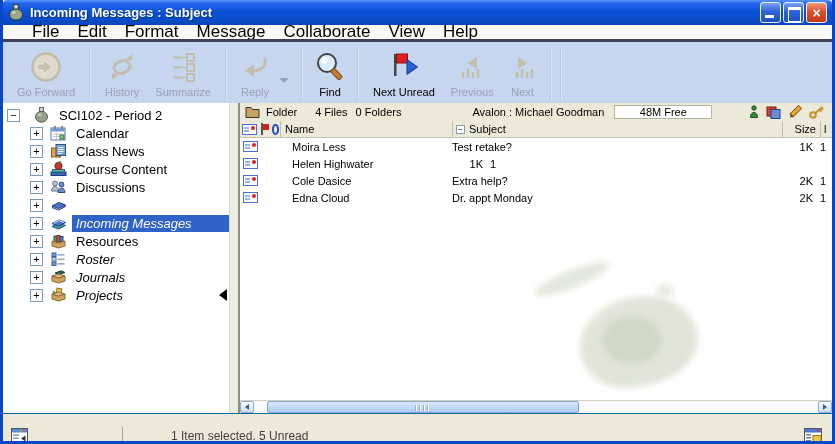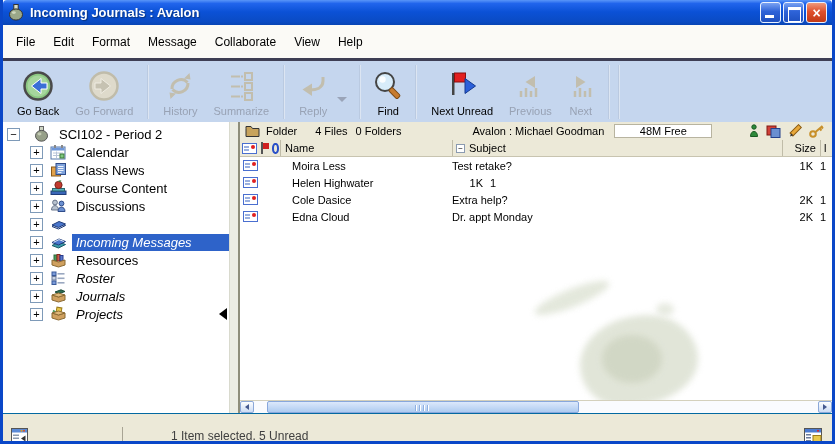--- a/index.html
+++ b/index.html
@@ -18,22 +18,22 @@
     text-shadow:1px 1px 1px #08337e;white-space:nowrap;}
   .winbtn{width:21px;height:21px;border-radius:3px;margin-left:2px;border:1px solid #eaf2ff;
     display:flex;align-items:center;justify-content:center;position:relative;cursor:default;}
   .btn-min,.btn-max{background:linear-gradient(180deg,#7AA2F2 0%,#2E63D8 45%,#1E50C0 100%);}
   .btn-close{background:linear-gradient(180deg,#F09A7C 0%,#E0502C 45%,#C23A16 100%);}
   .btn-min::after{content:"";position:absolute;left:4px;bottom:4px;width:9px;height:3px;background:#fff;}
   .btn-max::after{content:"";position:absolute;left:4px;top:4px;width:11px;height:11px;
     border:1px solid #fff;border-top:3px solid #fff;}
   .btn-close span{color:#fff;font-weight:bold;font-size:14px;line-height:14px;}
   
-  .menubar{height:33px;flex:none;background:#FBFAF6;display:flex;align-items:center;
-    padding-left:4px;font-size:12px;color:#000;}
+  .menubar{height:14px;flex:none;background:#FBFAF6;display:flex;align-items:center;
+    padding-left:20px;font-size:17px;color:#000;}
   .menu-item{padding:3px 9px;cursor:default;}
   .menu-divider{height:3px;flex:none;background:#3E3E54;}
   
   .toolbar{height:61px;flex:none;background:#C5D6EE;display:flex;align-items:stretch;
     padding:2px 4px 1px 6px;}
   .tbtn{display:flex;flex-direction:column;align-items:center;justify-content:flex-end;
     padding:2px 4px;border-radius:3px;cursor:default;}
   .tbtn .ticon{height:36px;display:flex;align-items:center;justify-content:center;}
   .tbtn .tlabel{font-size:11px;color:#000;white-space:nowrap;line-height:13px;}
   .tbtn.disabled .tlabel{color:#98a2b4;}
@@ -128,50 +128,40 @@
 <div class="window">
 
   <div class="titlebar">
     <span style="display:flex;">
       <svg width="18" height="17" viewBox="0 0 18 17">
           <rect x="6.8" y="0.5" width="4.4" height="5" fill="#d8dcc8" stroke="#333"></rect>
           <ellipse cx="9" cy="10.5" rx="6.5" ry="5.6" fill="#9aa889" stroke="#333"></ellipse>
           <ellipse cx="6.8" cy="8.6" rx="2" ry="1.4" fill="#cfd8bc"></ellipse>
         </svg>
     </span>
-    <span class="title-text">Incoming Journals : Avalon</span>
+    <span class="title-text">Incoming Messages : Subject</span>
     <div class="winbtn btn-min"></div>
     <div class="winbtn btn-max"></div>
     <div class="winbtn btn-close">
         <span>×</span>
       </div>
   </div>
 
   <div class="menubar">
     <span class="menu-item">File</span>
     <span class="menu-item">Edit</span>
     <span class="menu-item">Format</span>
     <span class="menu-item">Message</span>
     <span class="menu-item">Collaborate</span>
     <span class="menu-item">View</span>
     <span class="menu-item">Help</span>
   </div>
   <div class="menu-divider"></div>
 
   <div class="toolbar">
-    <div class="tbtn">
-      <span class="ticon">
-        <svg width="34" height="34" viewBox="0 0 34 34">
-            <circle cx="17" cy="17" r="13.5" fill="#8cc882" stroke="#4a4a4a" stroke-width="2.5"></circle>
-            <circle cx="17" cy="17" r="10.5" fill="#a6d69c"></circle>
-            <path d="M20 9.5l-9.5 7.5 9.5 7.5v-4.5h6v-6h-6z" fill="#3b6fd6" stroke="#fff"></path>
-          </svg>
-      </span>
-      <span class="tlabel">Go Back</span>
-    </div>
     <div class="tbtn disabled">
       <span class="ticon">
         <svg width="34" height="34" viewBox="0 0 34 34">
             <circle cx="17" cy="17" r="13.5" fill="#dedacb" stroke="#c0bcaa" stroke-width="2.5"></circle>
             <path d="M14 9.5l9.5 7.5-9.5 7.5v-4.5H8v-6h6z" fill="#c6c2b2" stroke="#efece2"></path>
           </svg>
       </span>
       <span class="tlabel">Go Forward</span>
     </div>
     <div class="tsep"></div>

